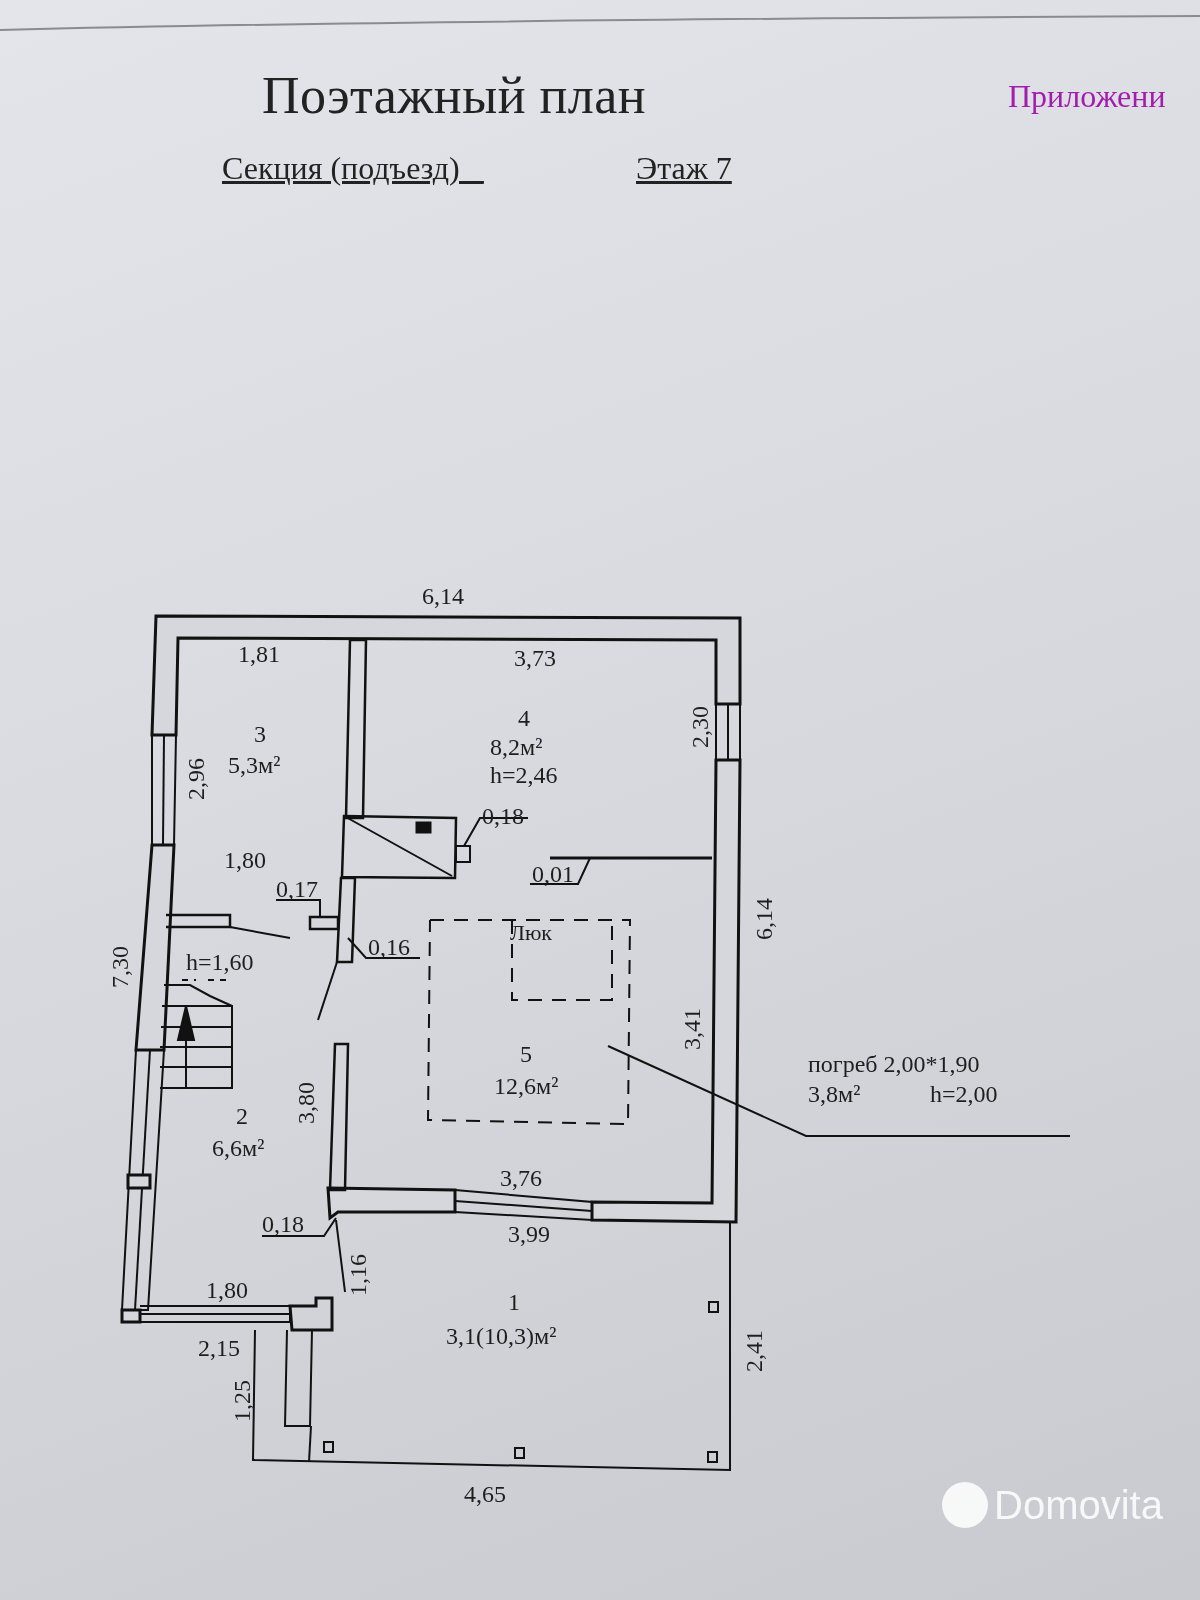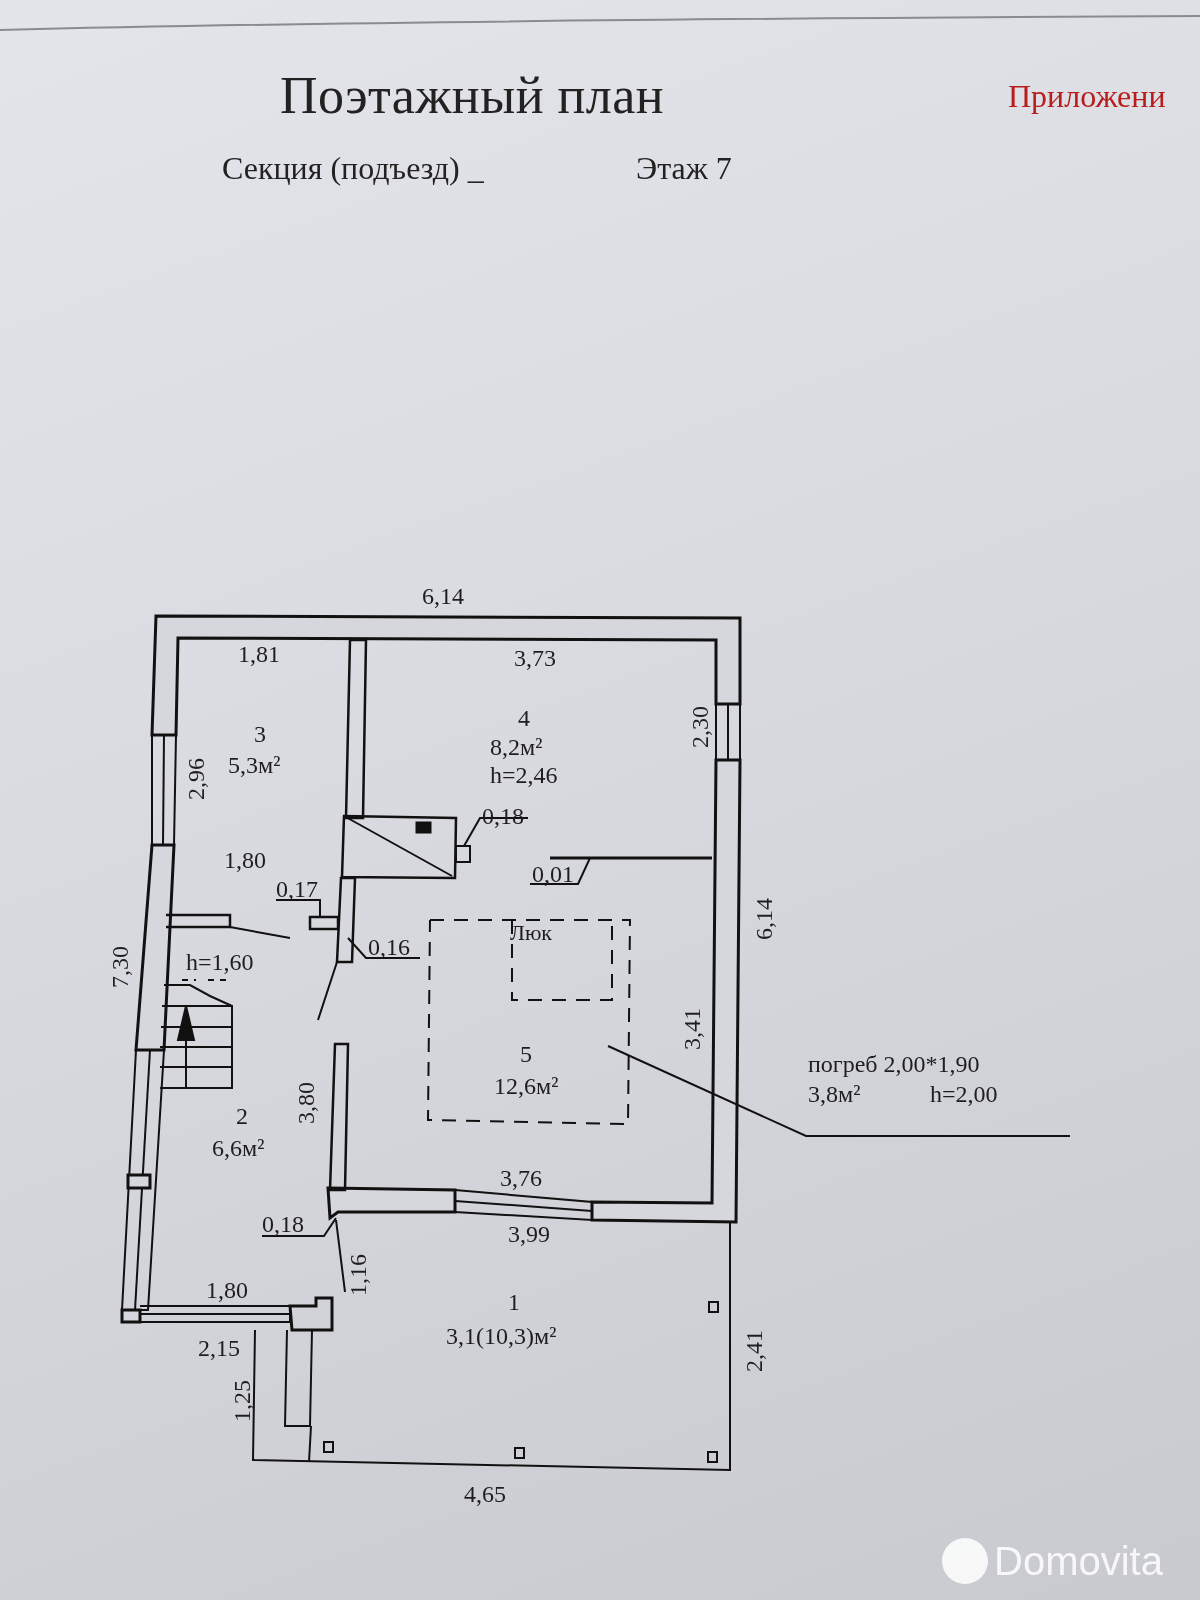--- a/index.html
+++ b/index.html
@@ -7,36 +7,36 @@
     width: 1200px; height: 1600px; overflow: hidden;
     background: linear-gradient(160deg, #e4e5ea 0%, #d9dae0 45%, #c9cad0 100%);
     font-family: "Liberation Serif", "DejaVu Serif", serif;
     color: #1c1c1e;
     position: relative;
   }
   .page-edge {
     position: absolute; left: 0; top: 0; width: 1200px; height: 40px;
   }
   .title {
-    position: absolute; left: 280px; top: 66px;
+    position: absolute; left: 262px; top: 66px;
     font-size: 52px; letter-spacing: 0.5px; color: #222;
   }
   .appendix {
     position: absolute; left: 1008px; top: 78px;
-    font-size: 32px; color: #b91c1c; white-space: nowrap;
+    font-size: 32px; color: #a21caf; white-space: nowrap;
   }
   .subtitle {
-    position: absolute; top: 150px; font-size: 32px; color: #222; white-space: nowrap;
+    position: absolute; top: 150px; font-size: 32px; color: #222; white-space: nowrap; text-decoration: underline;
   }
   #section-label { left: 222px; }
   #floor-label { left: 636px; }
   svg.plan { position: absolute; left: 0; top: 0; }
   svg text { font-family: "Liberation Serif", "DejaVu Serif", serif; fill: #1e1e1e; }
   .watermark {
-    position: absolute; left: 942px; top: 1538px;
+    position: absolute; left: 942px; top: 1482px;
     display: flex; align-items: center; gap: 6px;
     color: rgba(255,255,255,0.85);
     font-family: "Liberation Sans", "DejaVu Sans", sans-serif; font-size: 40px;
   }
   .wm-dot {
     width: 46px; height: 46px; border-radius: 50%;
     background: rgba(255,255,255,0.85);
   }
 </style>
 </head>

